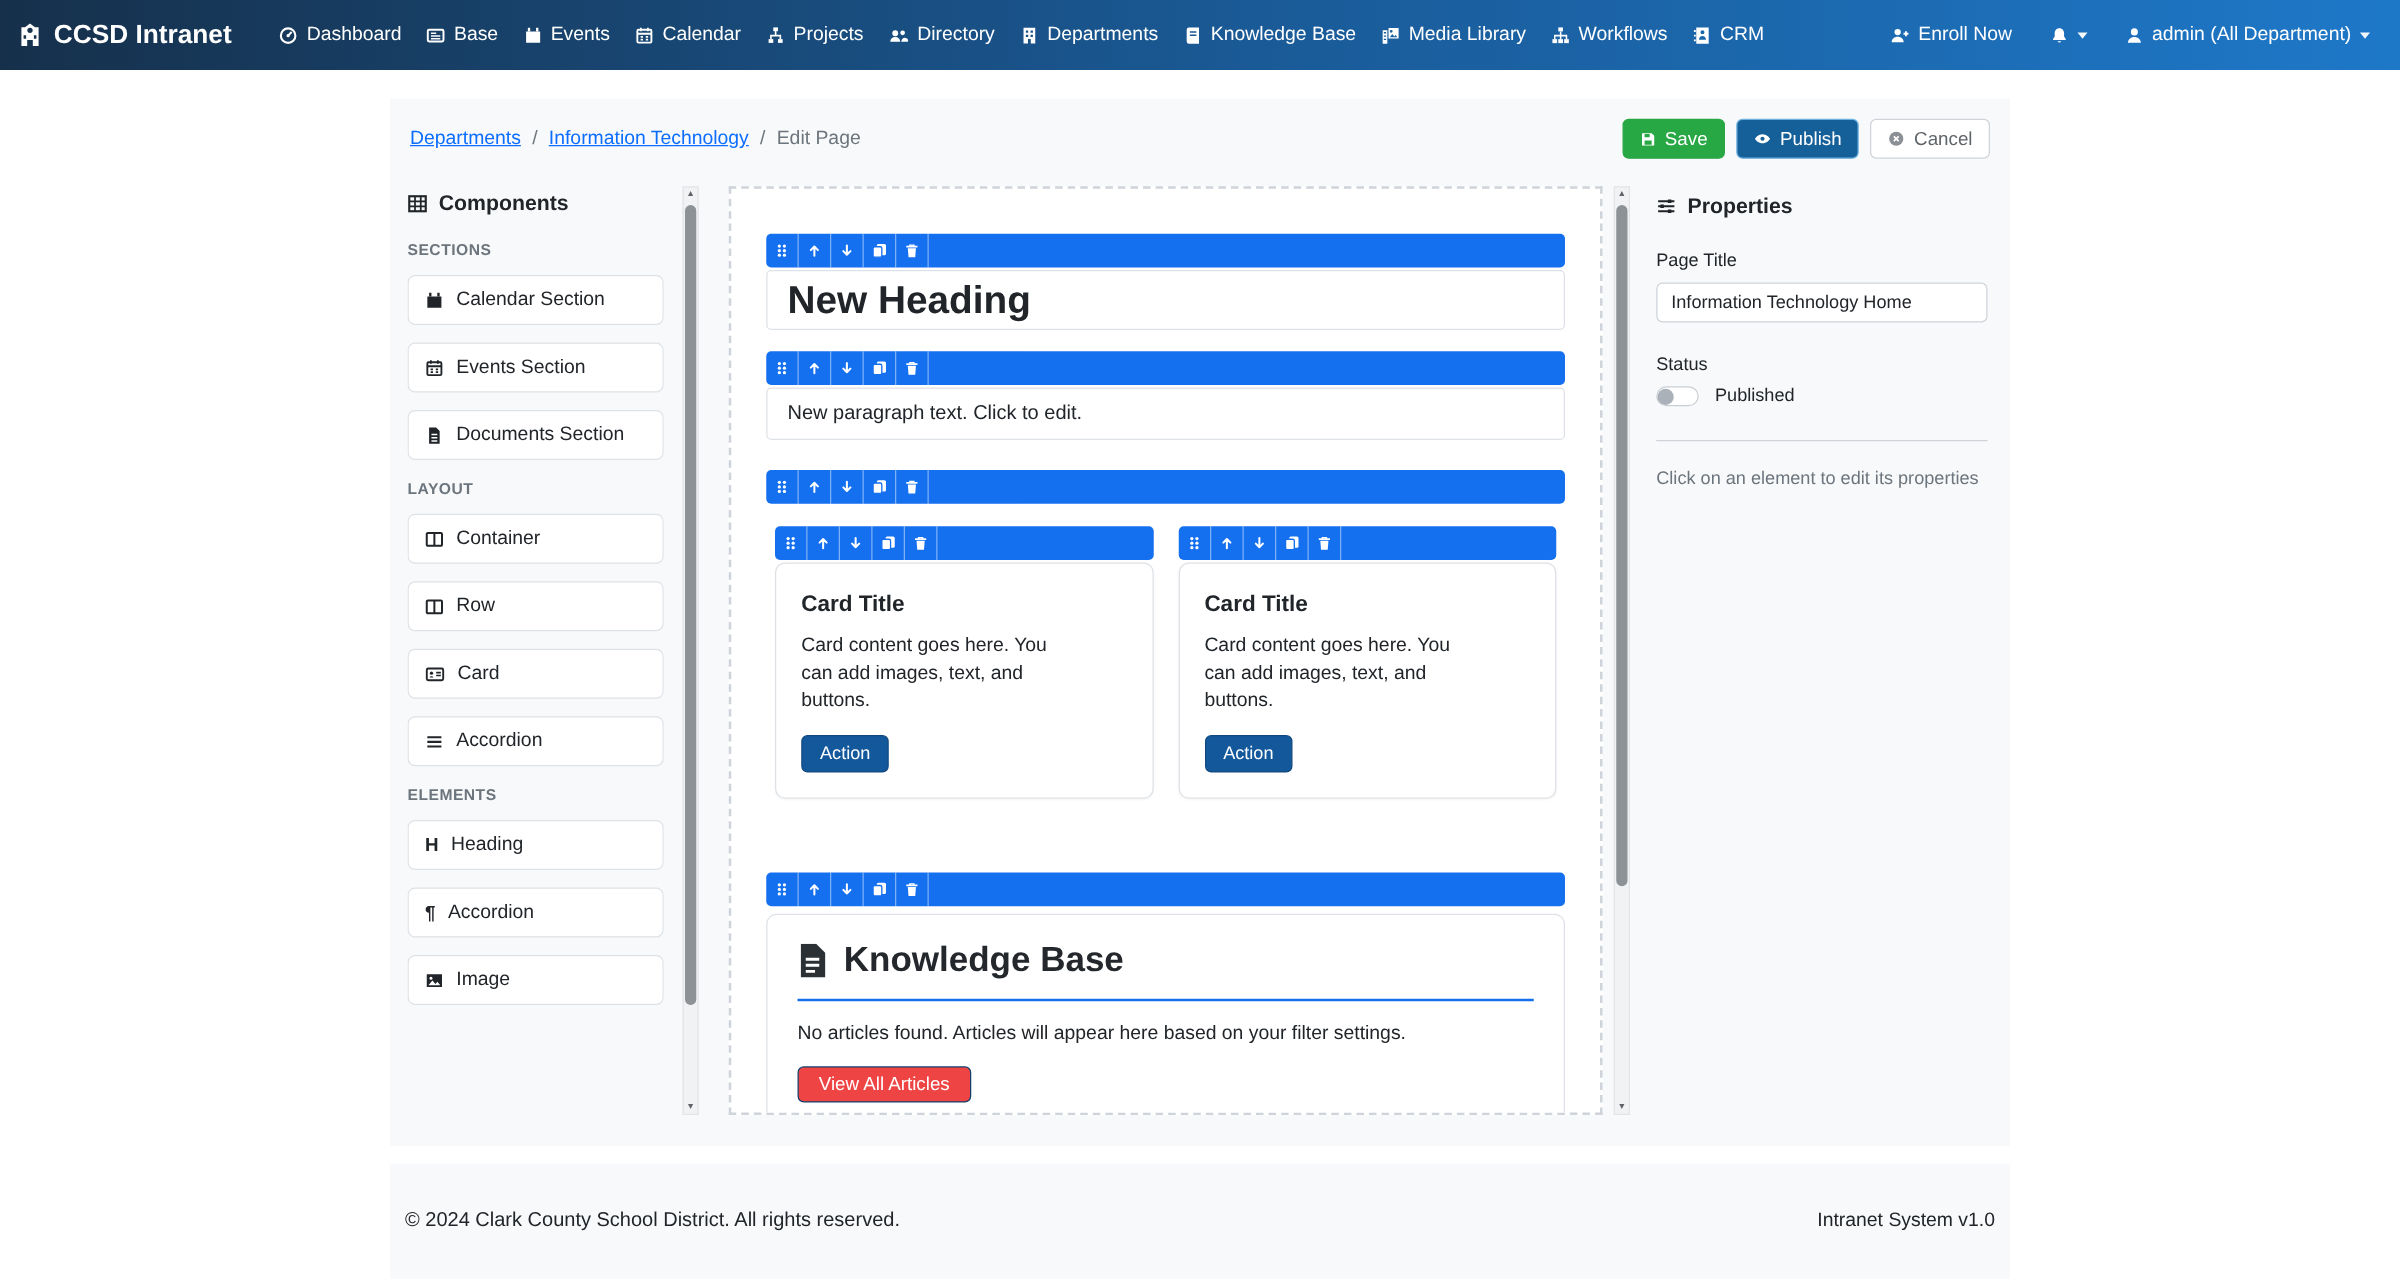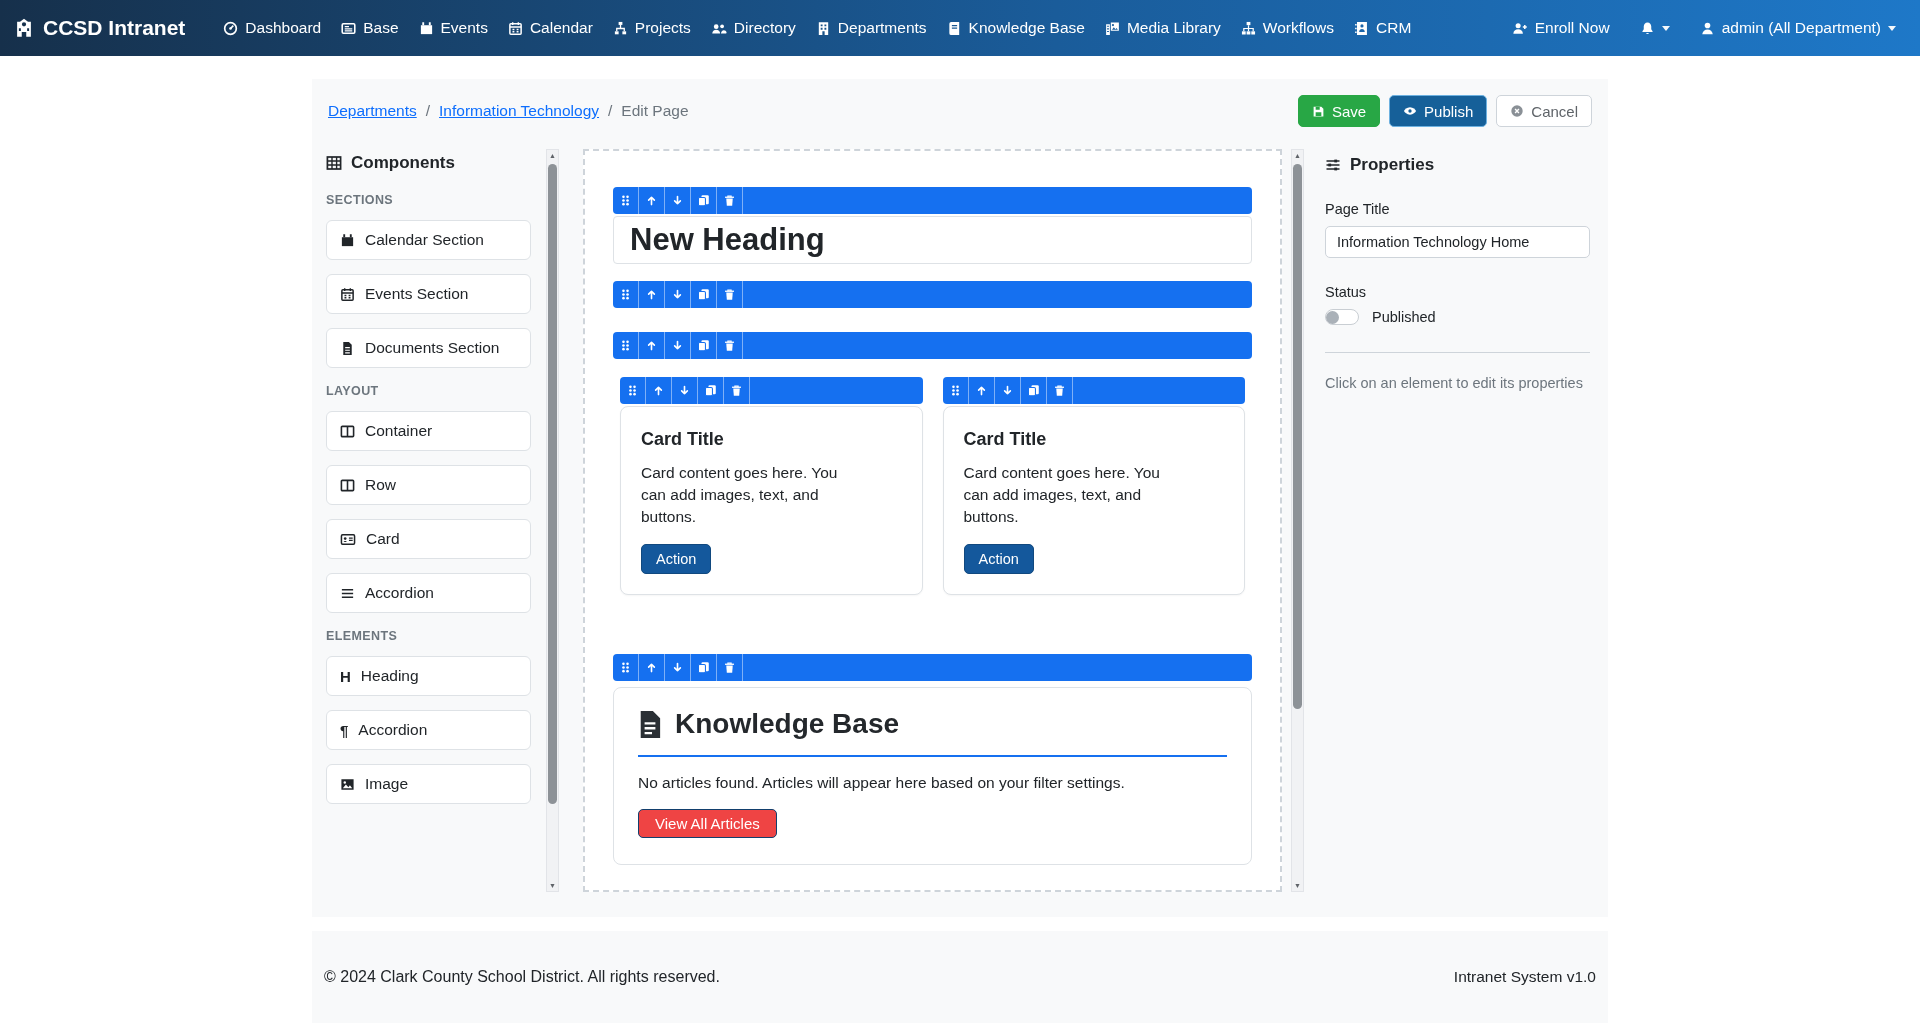--- a/index.html
+++ b/index.html
@@ -446,20 +446,23 @@
                 </svg>
               </span>
   <span class="tb-btn">
                 <svg width="13" height="13" viewBox="0 0 16 16">
                   <path d="M2.5 4h11" stroke="#fff" stroke-width="1.6"></path>
                   <path d="M6 4V2.6h4V4" stroke="#fff" stroke-width="1.4" fill="none"></path>
                   <path d="M4 5.6h8l-.7 8.9H4.7z" fill="#fff"></path>
                 </svg>
               </span>
 </div>
+          <div class="block-body para-body">
+            <span>New paragraph text. Click to edit.</span>
+          </div>
         </div>
 
         <div class="block" style="margin-top:24px;">
           <div class="block-toolbar">
   <span class="tb-btn">
                 <svg width="13" height="13" viewBox="0 0 16 16">
                   <g fill="#fff">
                     <circle cx="5.5" cy="3.5" r="1.6"></circle>
                     <circle cx="10.5" cy="3.5" r="1.6"></circle>
                     <circle cx="5.5" cy="8" r="1.6"></circle>

